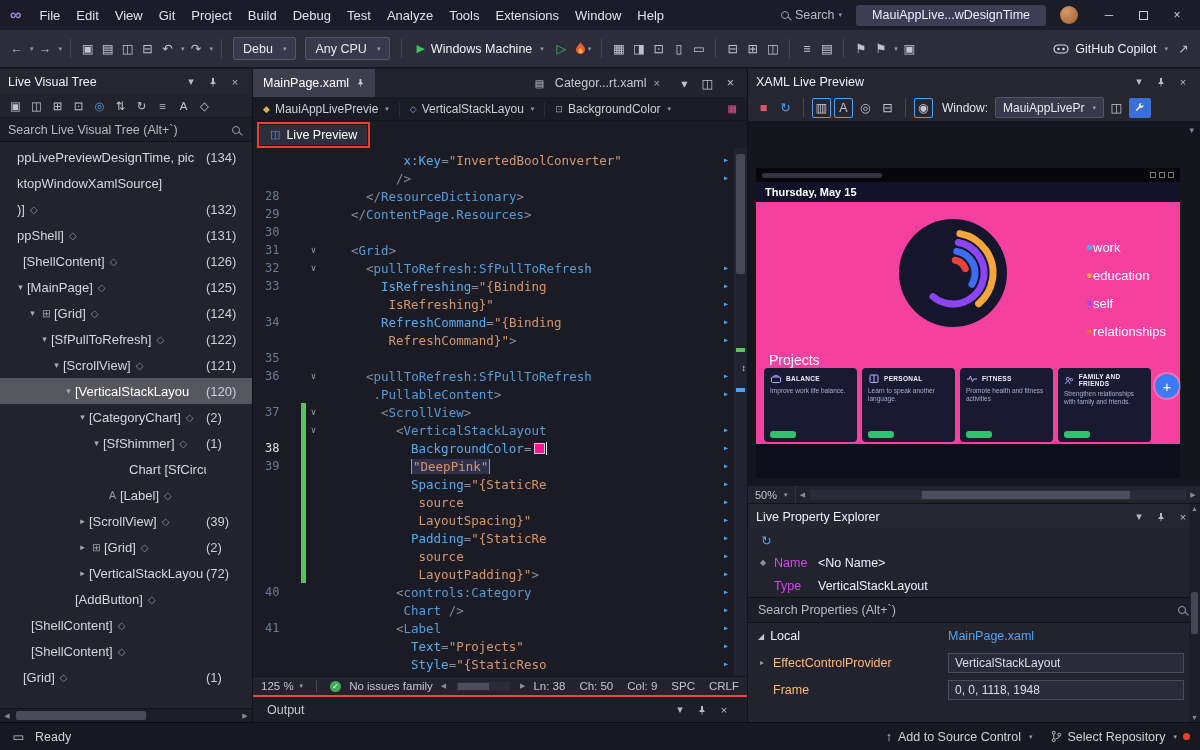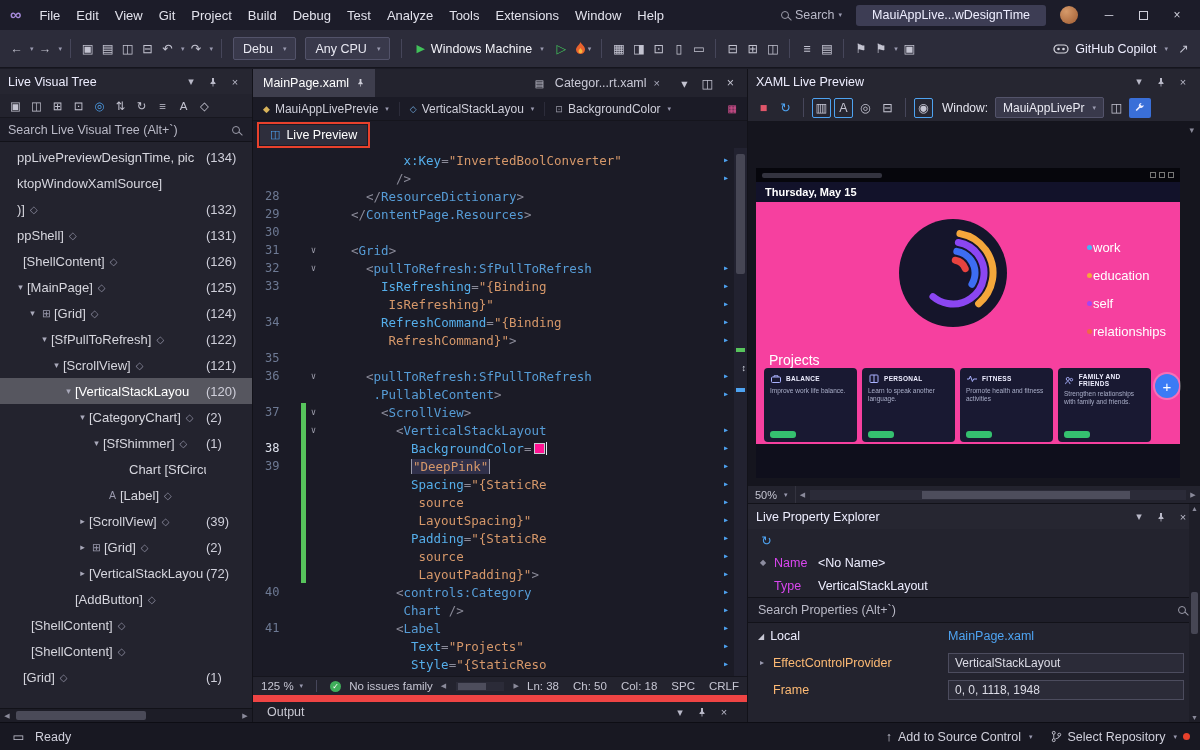--- a/index.html
+++ b/index.html
@@ -102,21 +102,21 @@
   .vscroll .vthumb{position:absolute;top:6px;left:2px;right:2px;height:120px;background:#464654;border-radius:2px;}
   .vscroll .vmark{position:absolute;left:2px;right:2px;height:4px;}
   .vgrip{position:absolute;right:1px;top:215px;color:#dfe3ee;font-size:9px;}
   .estatus{height:19px;background:#23232e;display:flex;align-items:center;font-size:11.5px;
            color:#c5c5d2;padding:0 8px;gap:8px;border-top:1px solid #15151d;}
   .issue-dot{width:11px;height:11px;border-radius:50%;background:#3fae5a;color:#fff;font-size:8px;
              display:inline-flex;align-items:center;justify-content:center;}
   .eh-track{flex:1;height:9px;background:#2b2b38;position:relative;margin:0 2px;}
   .eh-thumb{position:absolute;top:1px;bottom:1px;left:2px;width:58%;background:#4d4d5c;}
   .estat-right{display:flex;gap:14px;}
-  .output{height:27px;background:#1e1e28;border-top:7px solid #ef4444;display:flex;align-items:center;
+  .output{height:27px;background:#1e1e28;border-top:2px solid #ef4444;display:flex;align-items:center;
           padding:0 14px;color:#c8c8d2;font-size:12.5px;gap:4px;}
   .output .ttl{flex:1;}
 
   
   .xlp-tools{height:28px;display:flex;align-items:center;gap:3px;padding:0 6px;background:#262631;
              border-bottom:1px solid #15151d;font-size:12px;}
   .xlp-tools .tbi{min-width:19px;height:20px;}
   .boxed{border:1px solid #4ea3f1;border-radius:2px;}
   .wrench-box{width:22px;height:20px;background:#3a6fd8;border-radius:2px;display:inline-flex;
               align-items:center;justify-content:center;}
@@ -562,21 +562,21 @@
         <span class="issue-dot">✓</span>
         <span>No issues family</span>
         <span class="sar" style="font-size:7px;color:#8a8a9a">◀</span>
         <div class="eh-track">
             <div class="eh-thumb"></div>
           </div>
         <span class="sar" style="font-size:7px;color:#8a8a9a">▶</span>
         <span class="estat-right">
           <span>Ln: 38</span>
           <span>Ch: 50</span>
-          <span>Col: 18</span>
+          <span>Col: 9</span>
           <span>SPC</span>
           <span>CRLF</span>
         </span>
       </div>
       <div class="output">
         <span class="ttl">Output</span>
         <span class="hicon">▾</span>
         <span class="hicon">
           <svg viewBox="0 0 10 10" width="10" height="10">
               <path d="M4 1h2v3.5l1.5 1.5v1h-5v-1L4 4.5z" fill="#b9b9c8"></path>

